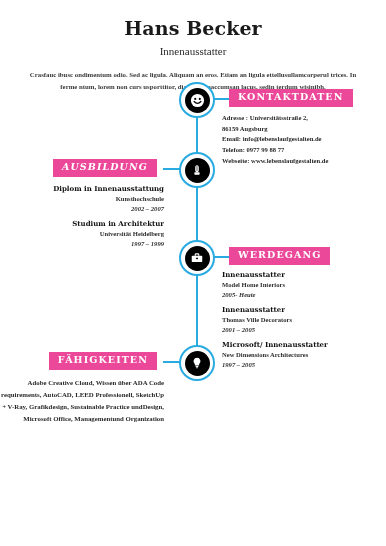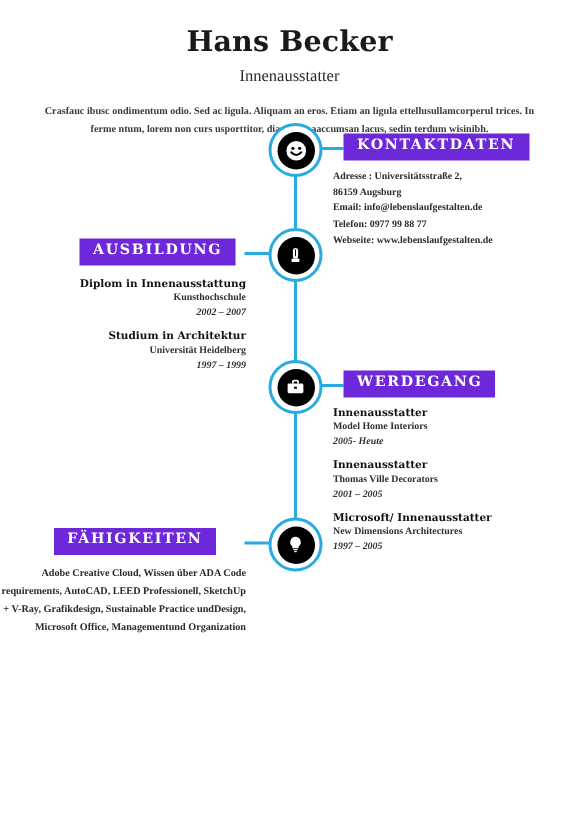--- a/index.html
+++ b/index.html
@@ -73,21 +73,21 @@
 
   
   .stub{
     position:absolute;
     height:2px;background:#29abe2;z-index:1;
   }
 
   
   .badge{
     position:absolute;
-    background:#6d28d9;
+    background:#ec4899;
     color:#ffffff;
     font-family:"DejaVu Serif", serif;
     font-weight:bold;
     font-size:9.5px;
     letter-spacing:1.1px;
     padding:3px 9px 4px 9px;
     white-space:nowrap;
     z-index:3;
     line-height:1.15;
   }
@@ -173,21 +173,21 @@
   <div class="stub" style="left:163px;top:168px;width:18px;"></div>
   <div class="node" style="top:152px;">
     <div class="disc">
       <svg width="14" height="14" viewBox="0 0 24 24">
         <rect x="9" y="4" width="6" height="12" rx="3" fill="#fff"></rect>
         <rect x="7.5" y="16" width="9" height="4" rx="1" fill="#fff"></rect>
         <path d="M12 6 v7" stroke="#000" stroke-width="1.1" stroke-linecap="round"></path>
       </svg>
     </div>
   </div>
-  <div class="badge" style="right:229px;top:159px;">AUSBILDUNG</div>
+  <div class="badge" style="right:229px;top:159px;font-style:italic;">AUSBILDUNG</div>
   <div class="block left" style="top:184px;text-align:right;">
     <div class="entry">
       <div class="role">Diplom in Innenausstattung</div>
       <div class="org">Kunsthochschule</div>
       <div class="dates">2002 – 2007</div>
     </div>
     <div class="entry">
       <div class="role">Studium in Architektur</div>
       <div class="org">Universität Heidelberg</div>
       <div class="dates">1997 – 1999</div>
@@ -226,16 +226,16 @@
   <div class="stub" style="left:163px;top:361px;width:18px;"></div>
   <div class="node" style="top:345px;">
     <div class="disc">
       <svg width="14" height="14" viewBox="0 0 24 24">
         <path d="M12 3.2 a6 6 0 0 1 3.6 10.8 v2.2 h-7.2 v-2.2 A6 6 0 0 1 12 3.2 z" fill="#fff"></path>
         <rect x="9.4" y="17" width="5.2" height="1.7" rx="0.8" fill="#fff"></rect>
         <rect x="10.4" y="19.4" width="3.2" height="1.4" rx="0.7" fill="#fff"></rect>
       </svg>
     </div>
   </div>
-  <div class="badge" style="right:242px;top:352px;text-align:right;">FÄHIGKEITEN</div>
+  <div class="badge" style="right:229px;top:352px;text-align:right;">FÄHIGKEITEN</div>
   <div class="skills-text" style="top:377px;">Adobe Creative Cloud, Wissen über ADA Code requirements, AutoCAD, LEED Professionell, SketchUp + V-Ray, Grafikdesign, Sustainable Practice undDesign, Microsoft Office, Managementund Organization</div>
 
 </div>
 
 </body></html>

